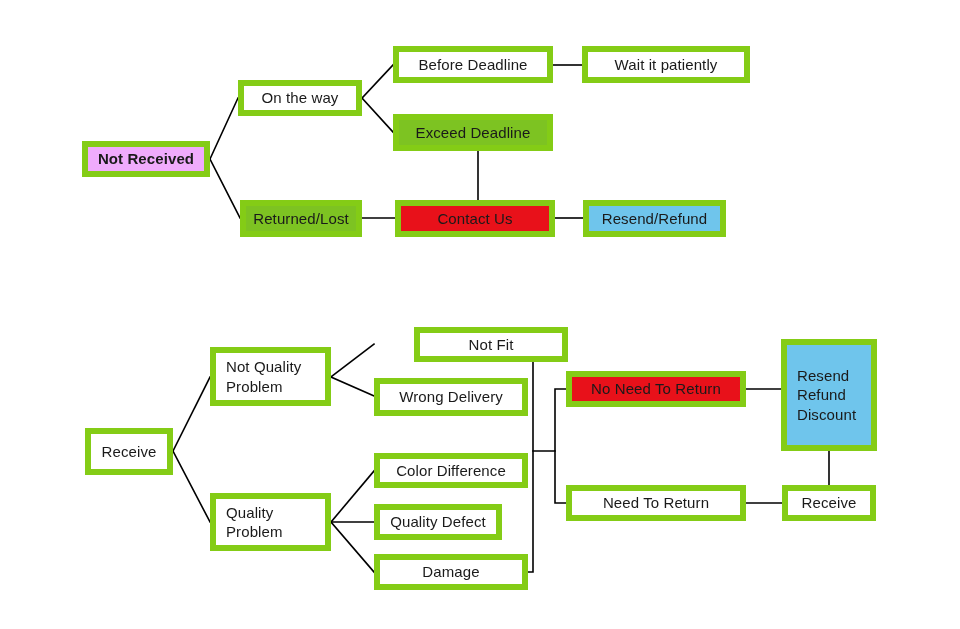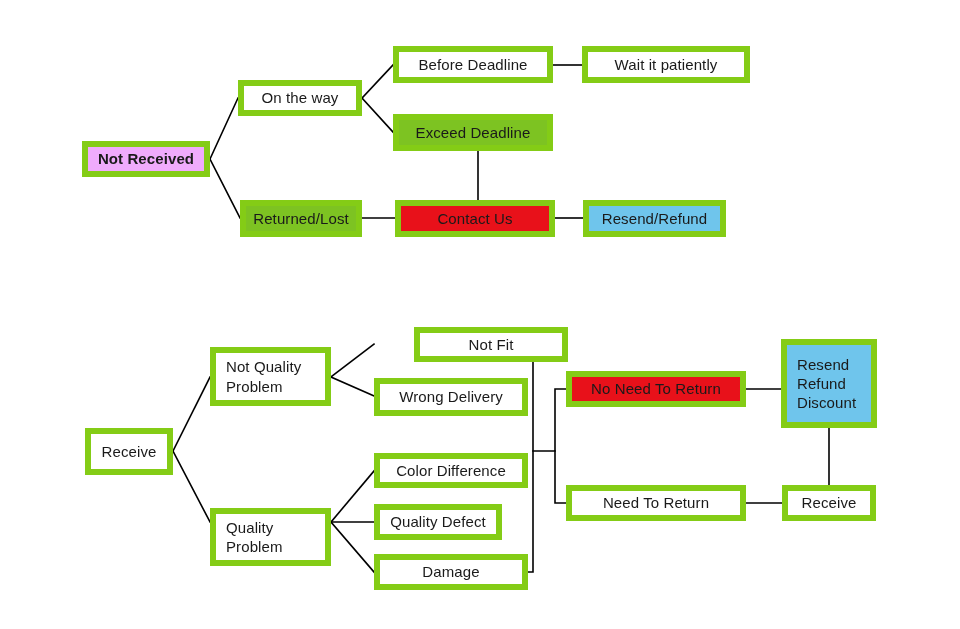--- a/index.html
+++ b/index.html
@@ -83,27 +83,27 @@
       <div class="node" style="left: 238px; top: 80px; width: 124px; height: 36px; background: rgb(255, 255, 255);">On the way</div>
       <div class="node" style="left: 393px; top: 46px; width: 160px; height: 37px; background: rgb(255, 255, 255);">Before Deadline</div>
       <div class="node" style="left: 582px; top: 46px; width: 168px; height: 37px; background: rgb(255, 255, 255);">Wait it patiently</div>
       <div class="node" style="left: 393px; top: 114px; width: 160px; height: 37px; background: rgb(125, 195, 34);">Exceed Deadline</div>
       <div class="node" style="left: 240px; top: 200px; width: 122px; height: 37px; background: rgb(125, 195, 34);">Returned/Lost</div>
       <div class="node" style="left: 395px; top: 200px; width: 160px; height: 37px; background: rgb(232, 17, 26);">Contact Us</div>
       <div class="node" style="left: 583px; top: 200px; width: 143px; height: 37px; background: rgb(111, 197, 236);">Resend/Refund</div>
       <div class="node" style="left: 85px; top: 428px; width: 88px; height: 47px; background: rgb(255, 255, 255);">Receive</div>
       <div class="node align-left" style="left: 210px; top: 347px; width: 121px; height: 59px; background: rgb(255, 255, 255);">Not Quality
 Problem</div>
-      <div class="node align-left" style="left: 210px; top: 508px; width: 121px; height: 58px; background: rgb(255, 255, 255);">Quality
+      <div class="node align-left" style="left: 210px; top: 493px; width: 121px; height: 58px; background: rgb(255, 255, 255);">Quality
 Problem</div>
       <div class="node" style="left: 374px; top: 327px; width: 154px; height: 35px; background: rgb(255, 255, 255); margin-left: 40px;">Not Fit</div>
       <div class="node" style="left: 374px; top: 378px; width: 154px; height: 38px; background: rgb(255, 255, 255);">Wrong Delivery</div>
       <div class="node" style="left: 374px; top: 453px; width: 154px; height: 35px; background: rgb(255, 255, 255);">Color Difference</div>
       <div class="node" style="left: 374px; top: 504px; width: 128px; height: 36px; background: rgb(255, 255, 255);">Quality Defect</div>
       <div class="node" style="left: 374px; top: 554px; width: 154px; height: 36px; background: rgb(255, 255, 255);">Damage</div>
       <div class="node" style="left: 566px; top: 371px; width: 180px; height: 36px; background: rgb(232, 17, 26);">No Need To Return</div>
       <div class="node" style="left: 566px; top: 485px; width: 180px; height: 36px; background: rgb(255, 255, 255);">Need To Return</div>
-      <div class="node align-left" style="left: 781px; top: 339px; width: 96px; height: 89px; background: rgb(111, 197, 236);">Resend
+      <div class="node align-left" style="left: 781px; top: 339px; width: 96px; height: 112px; background: rgb(111, 197, 236);">Resend
 Refund
 Discount</div>
       <div class="node" style="left: 782px; top: 485px; width: 94px; height: 36px; background: rgb(255, 255, 255);">Receive</div>
     </div>
 </div>
 
 </body></html>

